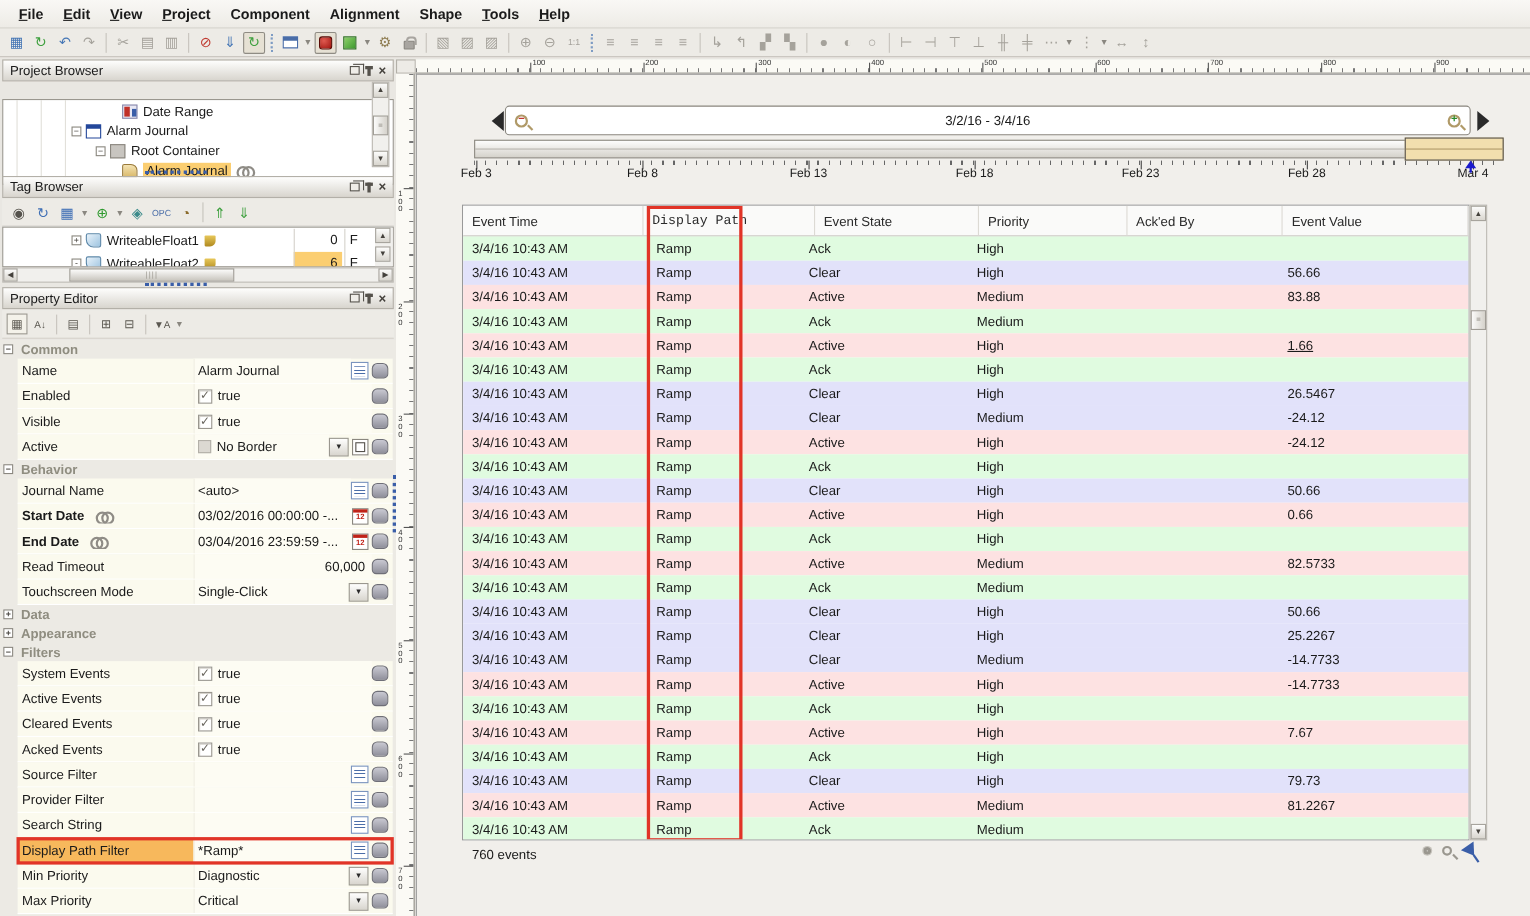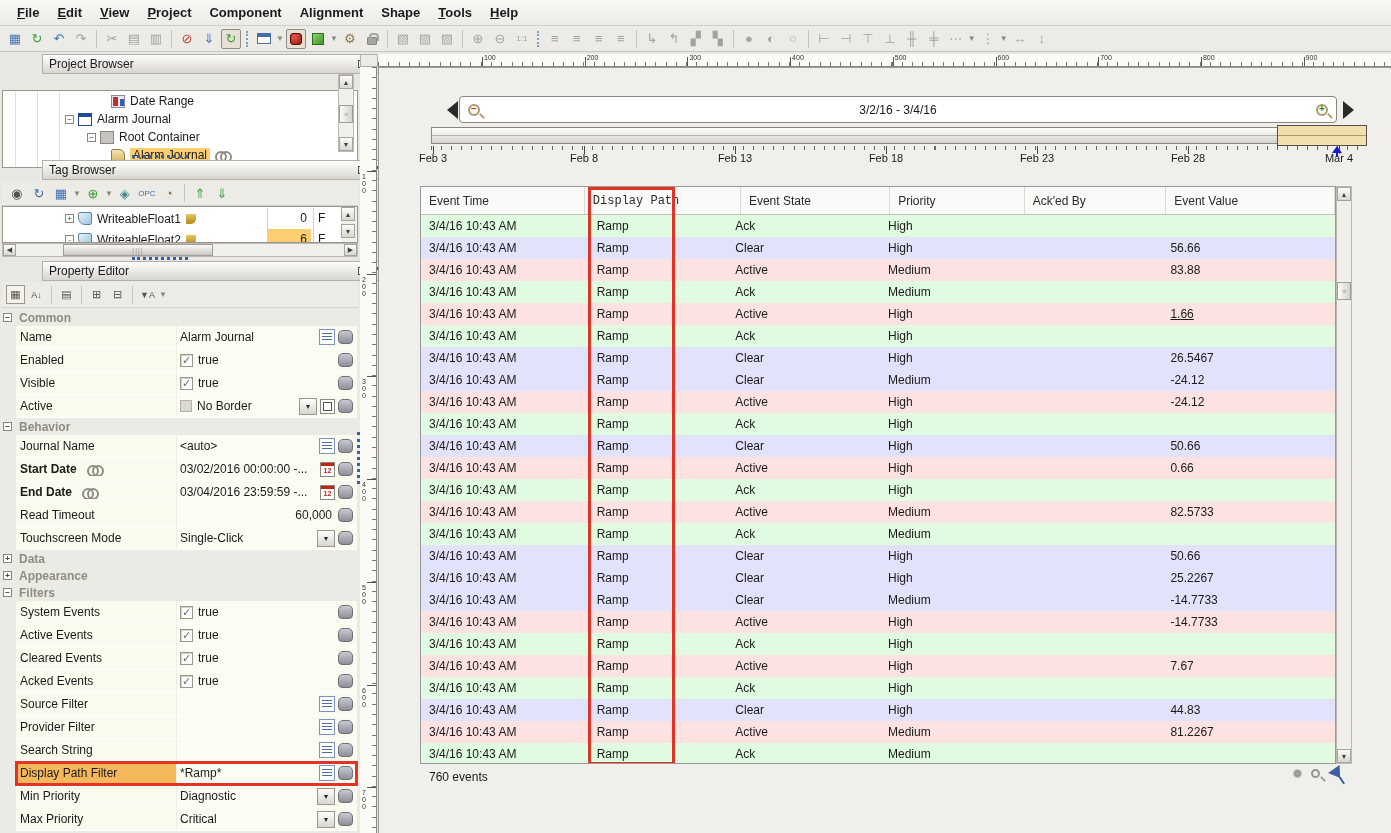--- a/index.html
+++ b/index.html
@@ -26,21 +26,21 @@
   .g-window { width:14px; height:11px; border:1px solid #4a6da8; background:#fff; border-top:4px solid #4a6da8; }
   .g-stop { width:12px; height:12px; background:radial-gradient(circle at 35% 30%, #e05a50, #a01510); border-radius:3px; border:1px solid #5a0a05; }
   .g-cube { width:12px; height:12px; background:linear-gradient(135deg,#8ed06a,#3d9a2e); border:1px solid #2a6e1e; }
   .g-lock { width:10px; height:8px; background:#a8a5a0; border:1px solid #88857f; border-radius:1px; position:relative; margin-top:4px; }
   .g-lock::before { content:""; position:absolute; left:1px; top:-5px; width:6px; height:6px;
     border:2px solid #a8a5a0; border-bottom:none; border-radius:4px 4px 0 0; }
 
   
   .panel-title { position:absolute; left:2px; width:356px; height:20px;
     background:linear-gradient(#fefefd,#d8d5ce); border:1px solid #b3b0a8;
-    display:flex; align-items:center; padding:0 6px; font-size:12px;margin-left:40px; }
+    display:flex; align-items:center; padding:0 6px; font-size:12px; }
   .pt-icons { margin-left:auto; display:flex; align-items:center; gap:7px; }
   .ic-float { width:9px; height:8px; border:1px solid #55524c; position:relative; background:#efede8; }
   .ic-float::before { content:""; position:absolute; left:2px; top:-3px; width:9px; height:8px; border:1px solid #55524c; border-left:none; border-bottom:none; }
   .ic-pin { width:3px; height:9px; background:#55524c; position:relative; }
   .ic-pin::before { content:""; position:absolute; left:-2px; top:0; width:7px; height:3px; background:#55524c; }
   .ic-close { font-size:12px; line-height:10px; color:#44413c; font-weight:bold; }
 
   .vscroll { position:absolute; width:16px; background:#f1f0ed; border:1px solid #bdbab3; }
   .vs-arrow { position:absolute; left:0; width:14px; height:14px; background:linear-gradient(#fcfcfb,#d9d6cf);
     border:1px solid #a7a49d; font-size:7px; color:#44413c; display:flex; align-items:center; justify-content:center; }
@@ -908,21 +908,21 @@
           <div class="at-cell" style="width: 138px;">High</div>
           <div class="at-cell" style="width: 145px;"></div>
           <div class="at-cell" style="width: 173px;"></div>
         </div>
         <div class="at-row" style="background: rgb(226, 226, 250);">
           <div class="at-cell" style="width: 168px;">3/4/16 10:43 AM</div>
           <div class="at-cell" style="width: 139px;">Ramp</div>
           <div class="at-cell" style="width: 153px;">Clear</div>
           <div class="at-cell" style="width: 138px;">High</div>
           <div class="at-cell" style="width: 145px;"></div>
-          <div class="at-cell" style="width: 173px;">44.83</div>
+          <div class="at-cell" style="width: 173px;">79.73</div>
         </div>
         <div class="at-row" style="background: rgb(253, 226, 226);">
           <div class="at-cell" style="width: 168px;">3/4/16 10:43 AM</div>
           <div class="at-cell" style="width: 139px;">Ramp</div>
           <div class="at-cell" style="width: 153px;">Active</div>
           <div class="at-cell" style="width: 138px;">Medium</div>
           <div class="at-cell" style="width: 145px;"></div>
           <div class="at-cell" style="width: 173px;">81.2267</div>
         </div>
         <div class="at-row" style="background: rgb(224, 251, 224);">

